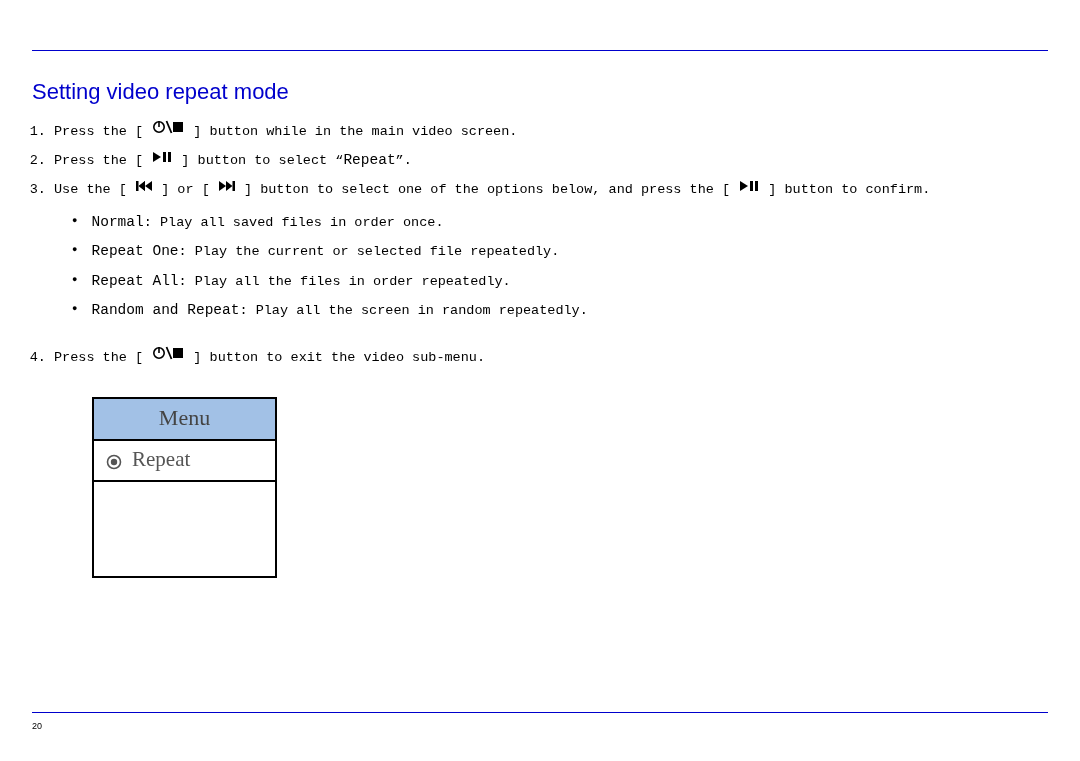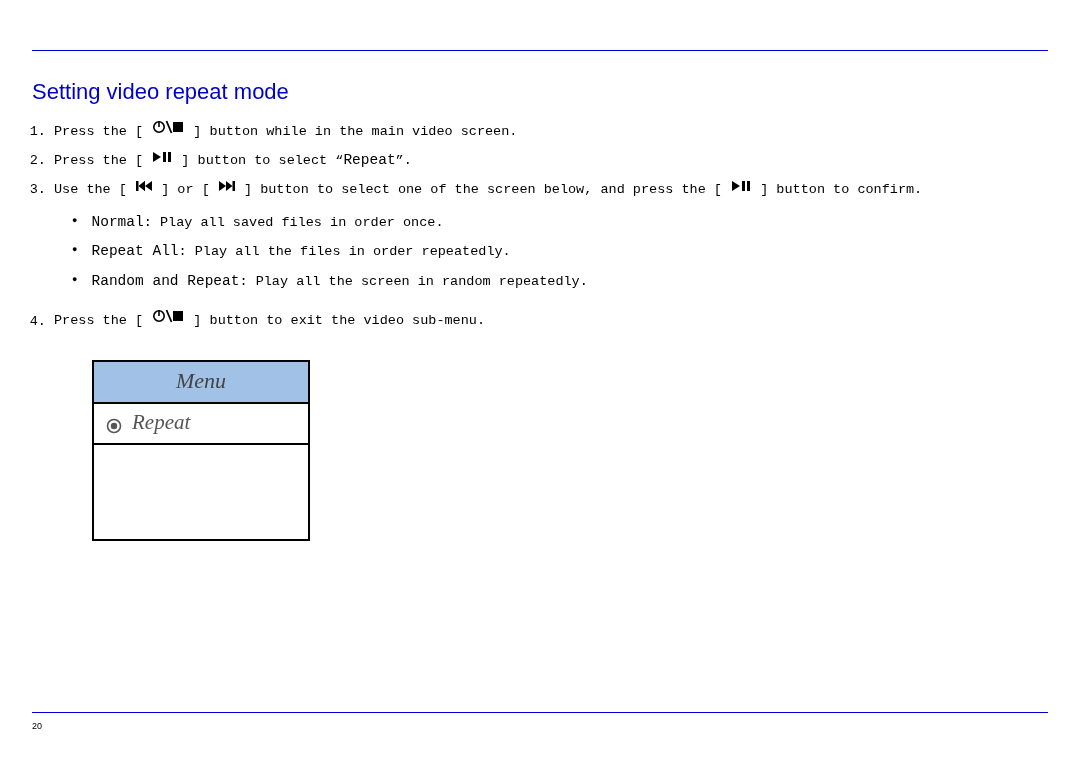--- a/index.html
+++ b/index.html
@@ -31,21 +31,21 @@
     line-height: 1.9;
   }
   ol.steps li {
     font-size: 13.5px;
     margin-bottom: 2px;
     font-family: Liberation Mono, monospace;
   }
   ul.bullets {
     list-style: none;
     padding-left: 18px;
-    margin: 6px 0 13px 0;
+    margin: 6px 0 20px 0;
     line-height: 1.9;
   }
   ul.bullets li::before {
     content: "●";
     font-size: 9px;
     display: inline-block;
     vertical-align: middle;
     margin-right: 6px;
     position: relative;
     top: -1px;
@@ -53,24 +53,23 @@
   .option-name { font-size: 14.5px; }
   .icon {
     display: inline-block;
     vertical-align: middle;
     margin: 0 1px;
     position: relative;
     top: -1px;
   }
   .menu-box {
     margin: 26px 8px 0 60px;
-    width: 218px;
+    width: 185px;
     border: 2px solid #000;
     background: #fff;
-    font-style: italic;
   }
   .menu-header {
     background: #a2c1e6;
     text-align: center;
     font-size: 22px;
     color: #444;
     padding: 6px 0 8px 0;
     border-bottom: 2px solid #000;
     font-family: "Times New Roman", serif;
   }
@@ -148,33 +147,36 @@
         </svg>
       </span>
       <span>] or [</span>
       <span class="icon">
         <svg width="16" height="12" viewBox="0 0 16 12">
           <polygon points="0,1 0,11 7,6" fill="#000"></polygon>
           <polygon points="7,1 7,11 13.5,6" fill="#000"></polygon>
           <rect x="13.5" y="1" width="2.5" height="10" fill="#000"></rect>
         </svg>
       </span>
-      <span>] button to select one of the screen below, and press the [</span>
+      <span>] button to select one of the options below, and press the [</span>
       <span class="icon">
         <svg width="20" height="12" viewBox="0 0 20 12">
           <polygon points="1,1 9,6 1,11" fill="#000"></polygon>
           <rect x="11" y="1" width="3" height="10" fill="#000"></rect>
           <rect x="16" y="1" width="3" height="10" fill="#000"></rect>
         </svg>
       </span>
       <span>] button to confirm.</span>
 
       <ul class="bullets">
         <li>
           <span class="option-name">Normal</span><span>: Play all saved files in order once.</span>
+        </li>
+        <li>
+          <span class="option-name">Repeat One</span><span>: Play the current or selected file repeatedly.</span>
         </li>
         <li>
           <span class="option-name">Repeat All</span><span>: Play all the files in order repeatedly.</span>
         </li>
         <li>
           <span class="option-name">Random and Repeat</span><span>: Play all the screen in random repeatedly.</span>
         </li>
       </ul>
     </li>
 

